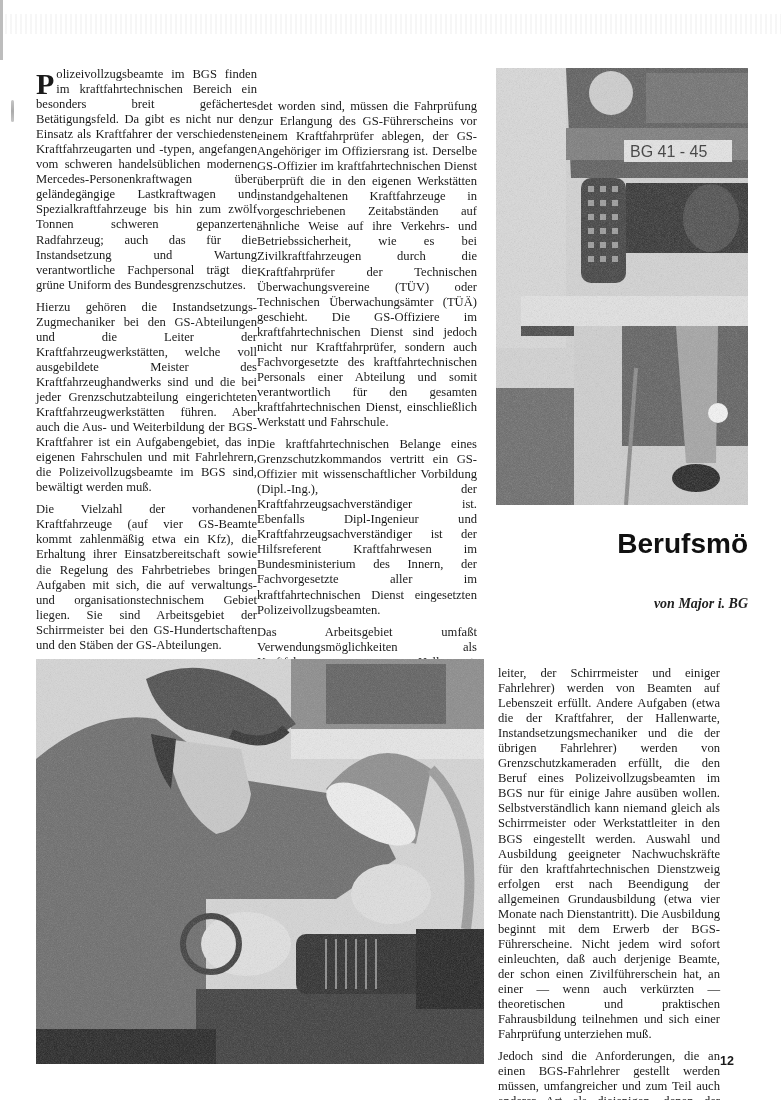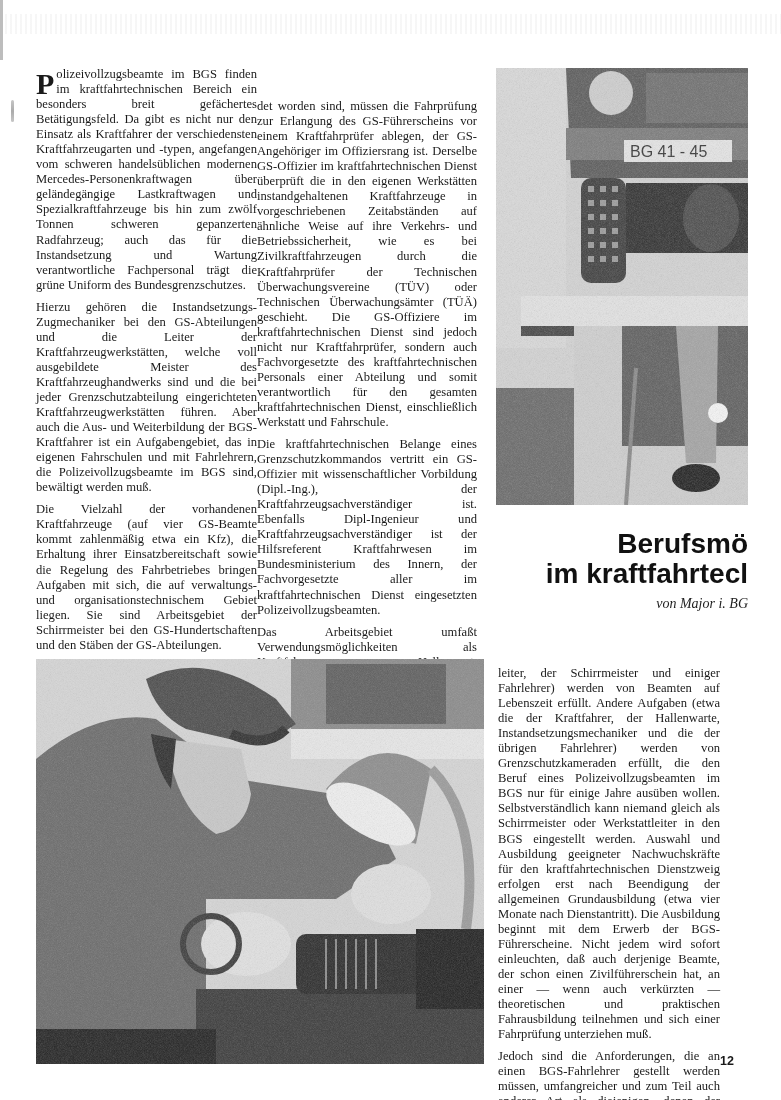--- a/index.html
+++ b/index.html
@@ -33,27 +33,27 @@
     float: left; font-size: 30px; line-height: 22px; font-weight: bold;
     margin: 4px 2px 0 0; padding-top: 2px;
   }
   .photo {
     position: absolute; overflow: hidden;
   }
   .photo-truck { left: 496px; top: 68px; width: 252px; height: 437px; background: #8c8c8c; }
   .photo-lathe { left: 36px; top: 659px; width: 448px; height: 405px; background: #9a9a9a; }
   .photo svg { display: block; width: 100%; height: 100%; }
   .heading {
-    position: absolute; right: 33px; top: 529px; text-align: right;
+    position: absolute; right: 33px; top: 529px; text-align: left;
     font-family: "Liberation Sans", "DejaVu Sans", sans-serif; font-weight: bold;
     font-size: 28px; line-height: 30px; color: #111; white-space: nowrap;
   }
   .byline {
     position: absolute; right: 33px; top: 596px;
-    font-family: "Liberation Serif", serif; font-style: italic; font-size: 14px; color: #222;
+    font-family: "Liberation Serif", serif; font-style: italic; font-size: 14px; color: #222; font-weight: bold;
   }
   .page-number {
     position: absolute; left: 720px; top: 1054px;
     font-family: Liberation Sans, sans-serif; font-weight: bold; font-size: 12.5px;
   }
 </style>
 </head>
 <body>
 
 <div class="scan-strip"></div>
@@ -133,21 +133,20 @@
     <ellipse cx="200" cy="410" rx="24" ry="14" fill="#1e1e1e"></ellipse>
     <circle cx="222" cy="345" r="10" fill="#f7f7f7"></circle>
 
     <path d="M140 300 L130 437" stroke="#888" stroke-width="4"></path>
     <rect x="0" y="0" width="252" height="437" filter="url(#grain1)"></rect>
   </svg>
 </div>
 
 <div class="heading">
   <div>Berufsmö</div>
-  <div>im kraftfahrtecl</div>
 </div>
 <div class="byline">von Major i. BG</div>
 
 <div class="photo photo-lathe">
   <svg viewBox="0 0 448 405" preserveAspectRatio="none">
     <defs>
       <filter id="grain2">
           <feTurbulence type="fractalNoise" baseFrequency="1.3" numOctaves="1"></feTurbulence>
           <feColorMatrix type="saturate" values="0"></feColorMatrix>
           <feComponentTransfer>

